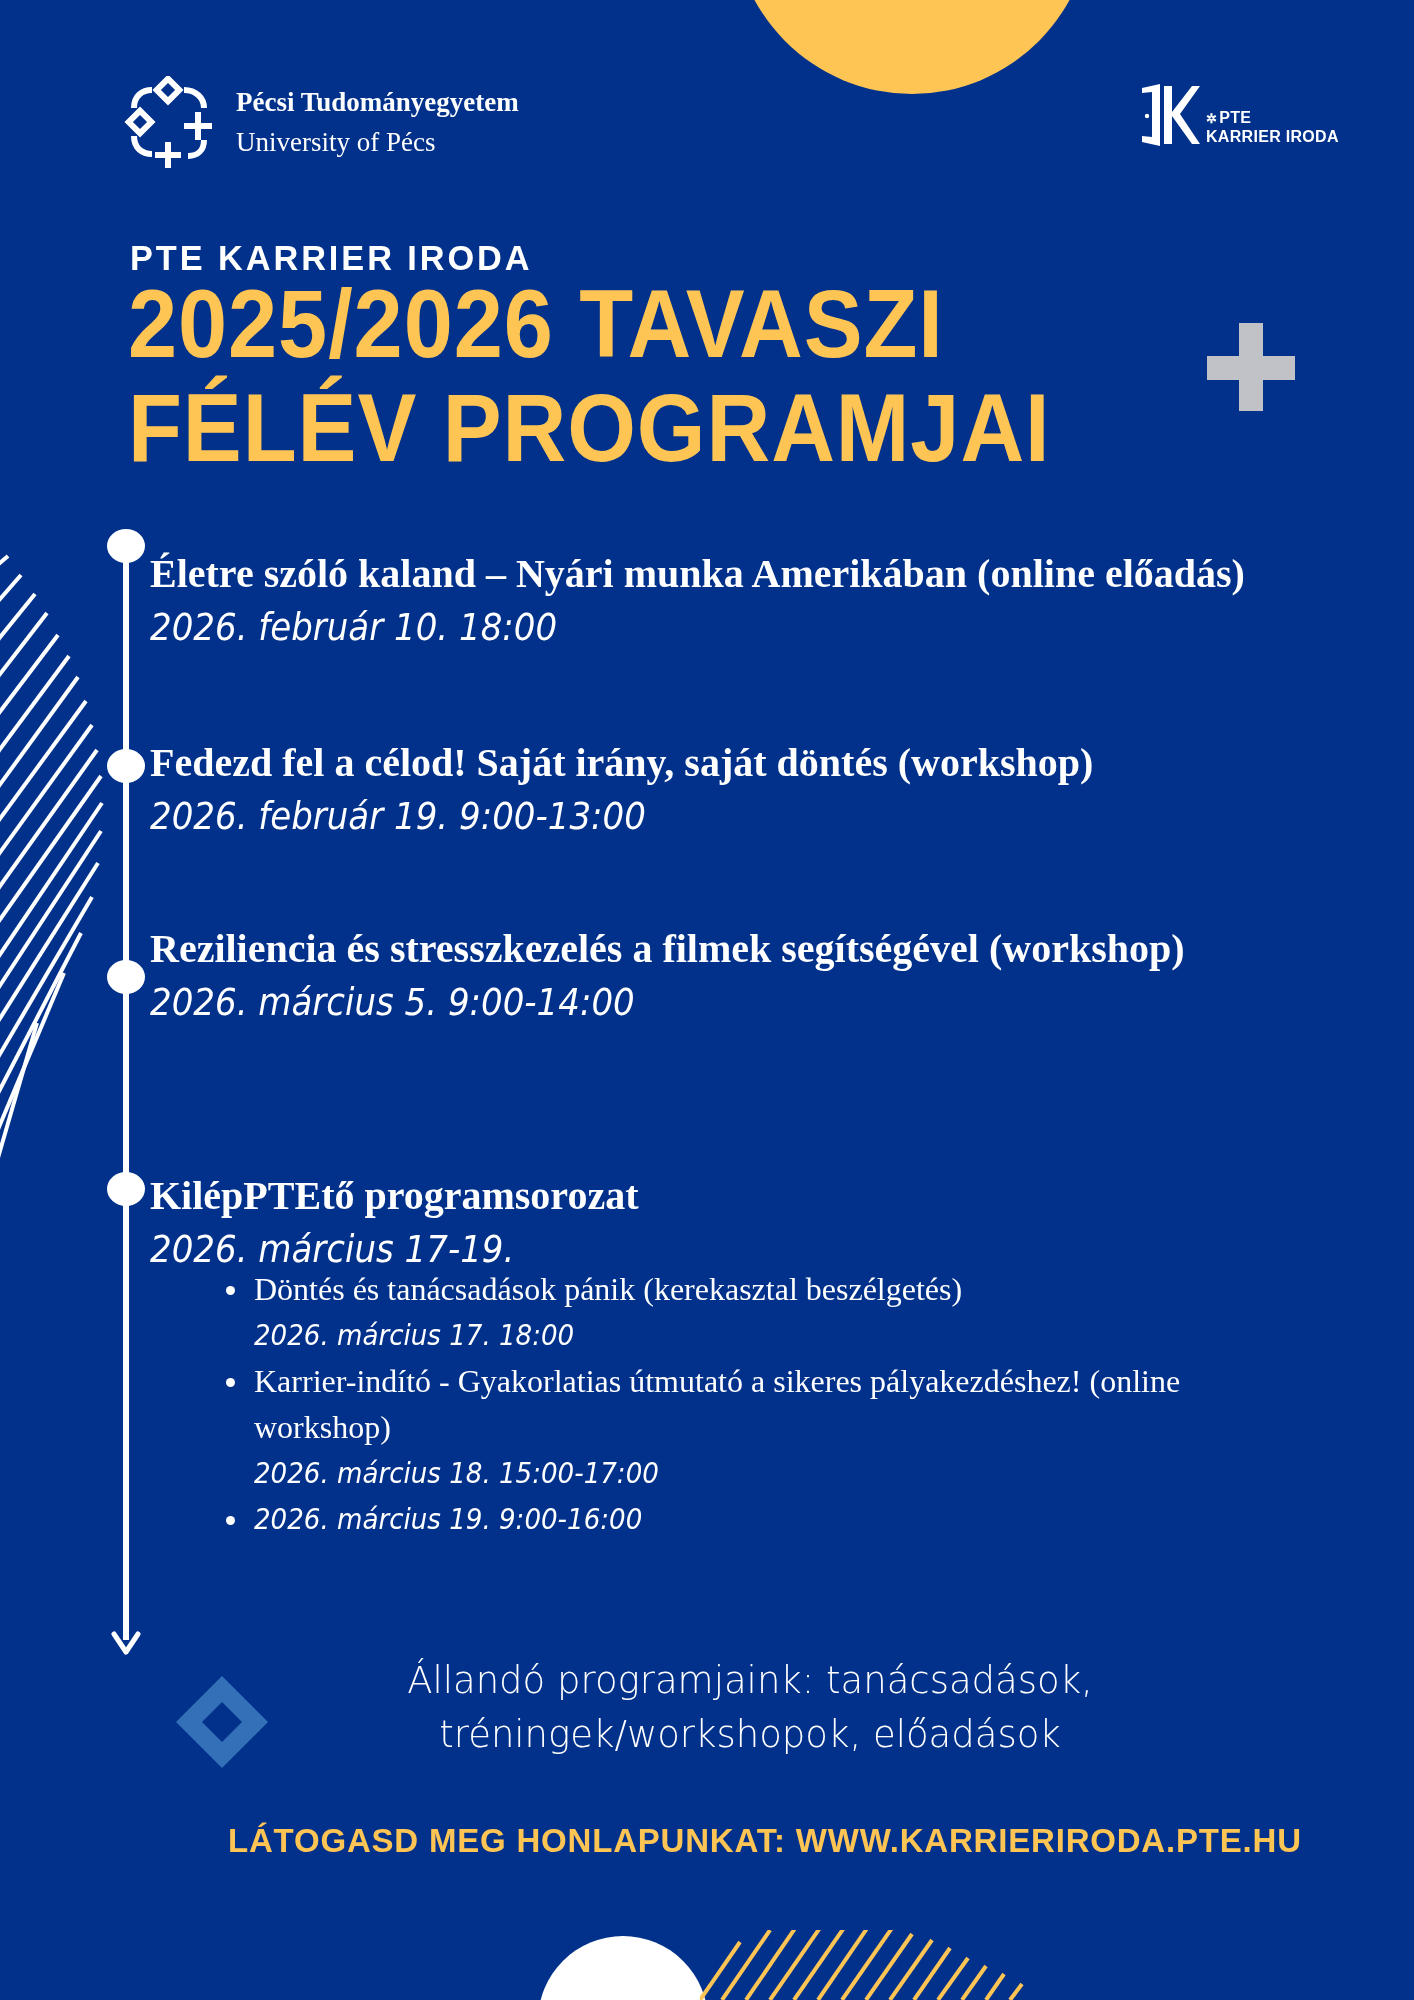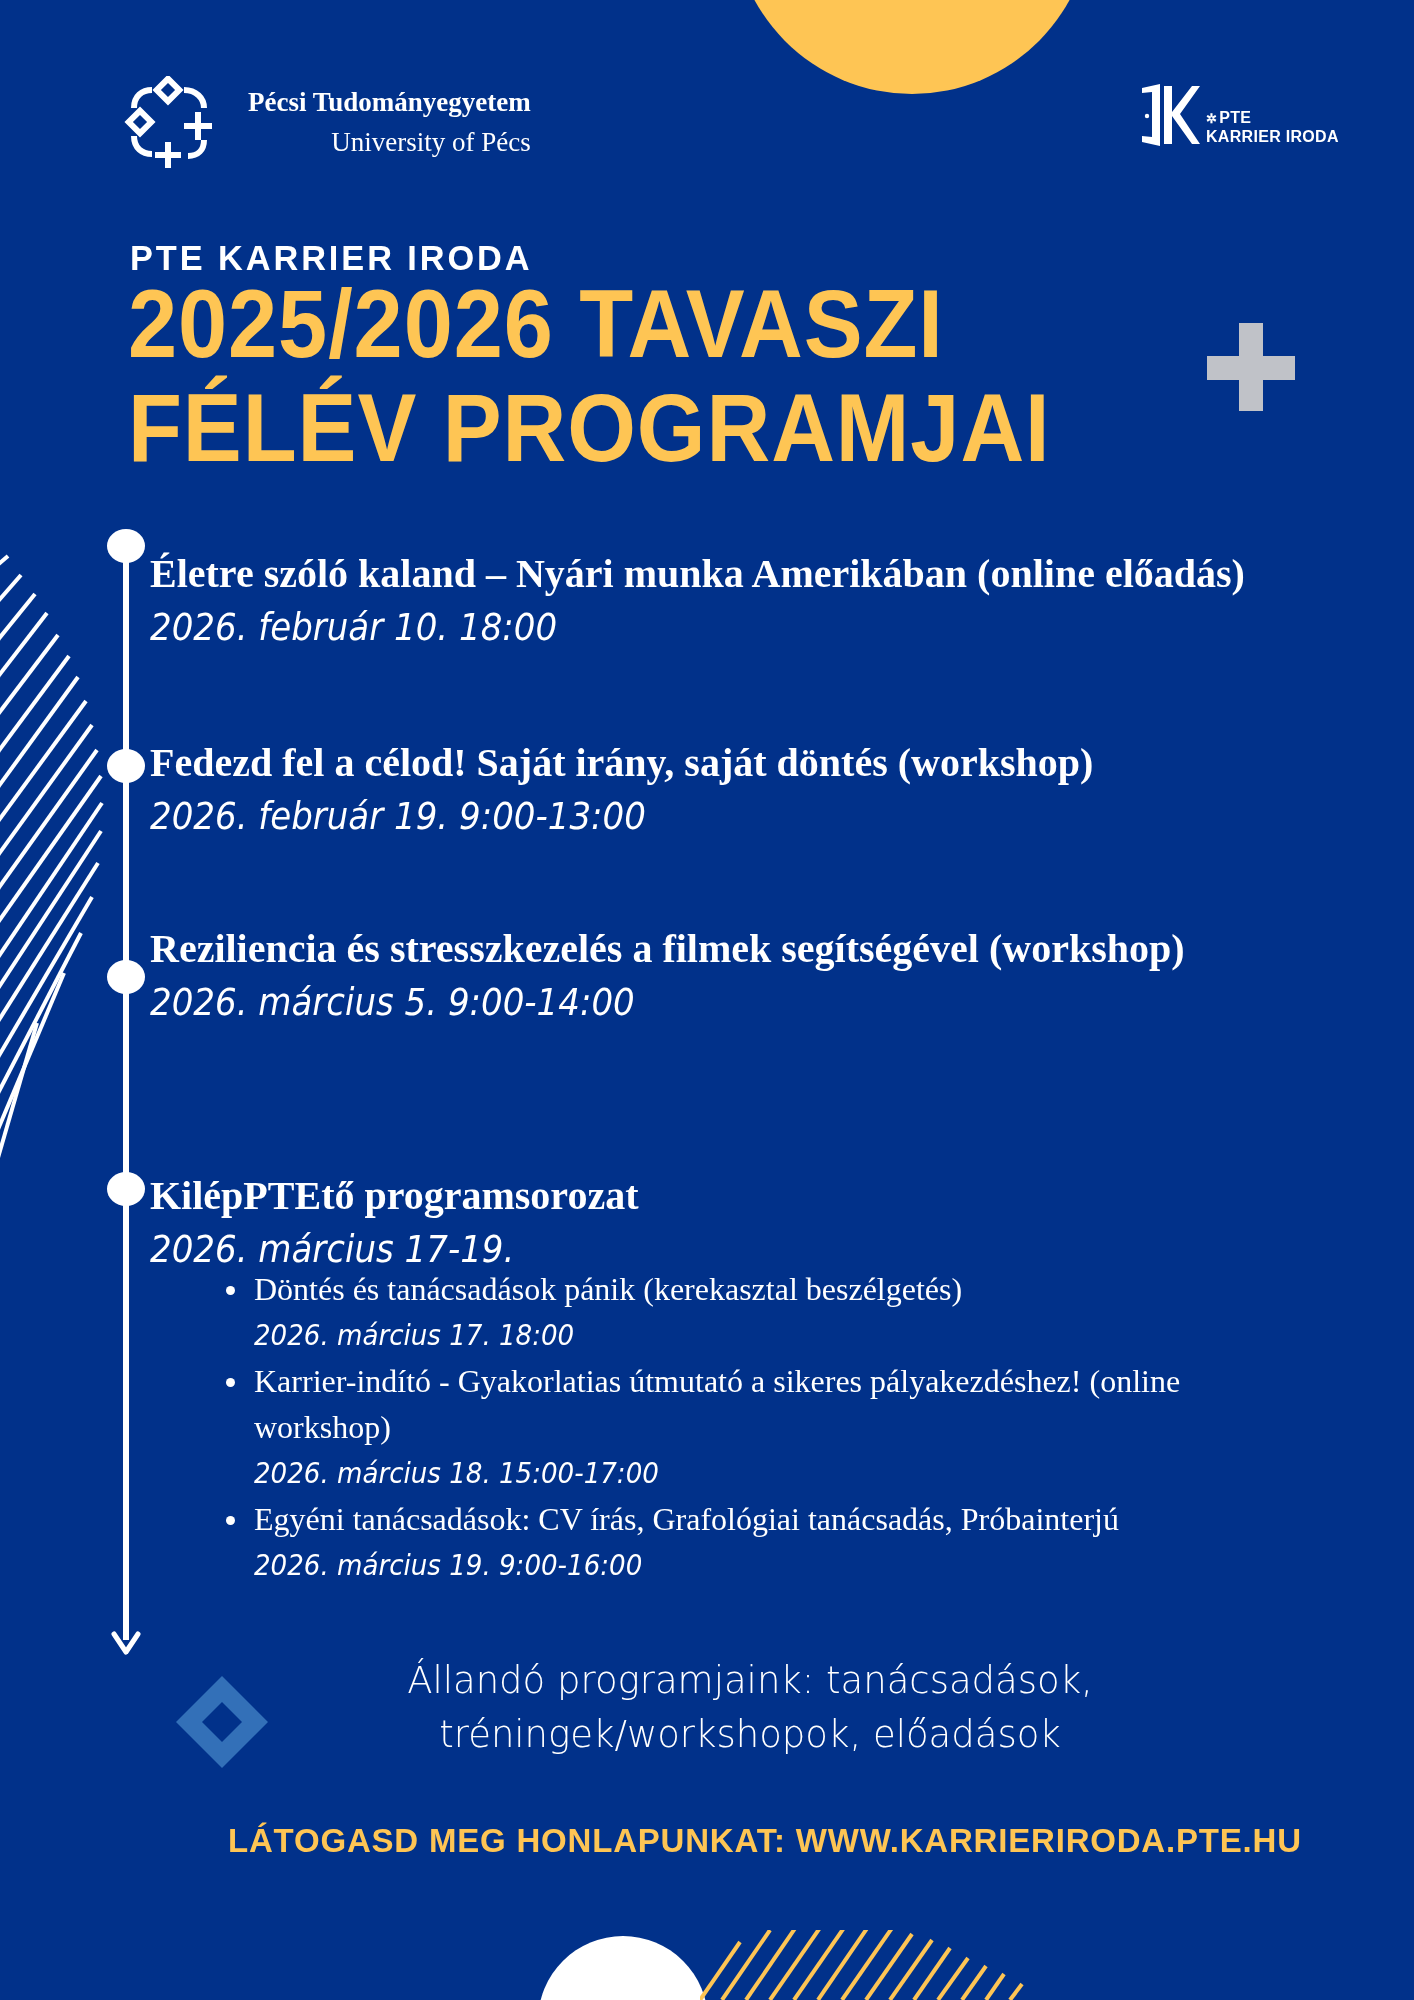--- a/index.html
+++ b/index.html
@@ -20,21 +20,21 @@
     .left-stripes { left: 0; top: 540px; width: 110px; height: 730px; overflow: hidden; }
     .bottom-circle {
       left: 538px; top: 1936px; width: 170px; height: 170px;
       border-radius: 50%; background: #ffffff;
     }
     .bottom-stripes { left: 700px; top: 1930px; width: 480px; height: 70px; overflow: hidden; }
     .plus-deco { left: 1207px; top: 323px; width: 88px; height: 88px; }
     .diamond-deco { left: 176px; top: 1676px; width: 92px; height: 92px; }
 
     
-    .uni-logo { left: 124px; top: 76px; display: flex; align-items: center; gap: 32px; text-align: right; }
+    .uni-logo { left: 124px; top: 76px; display: flex; align-items: center; gap: 20px; }
     .uni-logo-mark { width: 92px; height: 92px; }
     .uni-text-1 {
       font-family: "Liberation Serif", serif; font-weight: bold;
       font-size: 27px; line-height: 32px; color: #fff;
     }
     .uni-text-2 {
       font-family: Liberation Serif, serif;
       font-size: 27px; line-height: 32px; color: #fff; margin-top: 8px;
     }
     .karrier-logo { left: 1140px; top: 84px; display: flex; align-items: flex-end; gap: 6px; }
@@ -218,21 +218,20 @@
     <div class="sub-title">Döntés és tanácsadások pánik (kerekasztal beszélgetés)</div>
     <div class="sub-date">2026. március 17.  18:00</div>
   </li>
   <li class="sub-item">
     <span class="sub-bullet"></span>
     <div class="sub-title" style="width:1050px">Karrier-indító - Gyakorlatias útmutató a sikeres pályakezdéshez! (online workshop)</div>
     <div class="sub-date">2026. március 18. 15:00-17:00</div>
   </li>
   <li class="sub-item">
     <span class="sub-bullet"></span>
-    <div class="sub-title" style="white-space:nowrap">Egyéni tanácsadások: CV írás, Grafológiai tanácsadás, Próbainterjú</div>
     <div class="sub-date">2026. március 19. 9:00-16:00</div>
   </li>
 </ul>
 
 <svg class="abs diamond-deco" viewBox="0 0 92 92">
   <path d="M46 0 L92 46 L46 92 L0 46 Z M46 26 L26 46 L46 66 L66 46 Z" fill="#3370b8" fill-rule="evenodd"></path>
 </svg>
 
 <div class="abs permanent">
   <div>Állandó programjaink: tanácsadások,</div>

